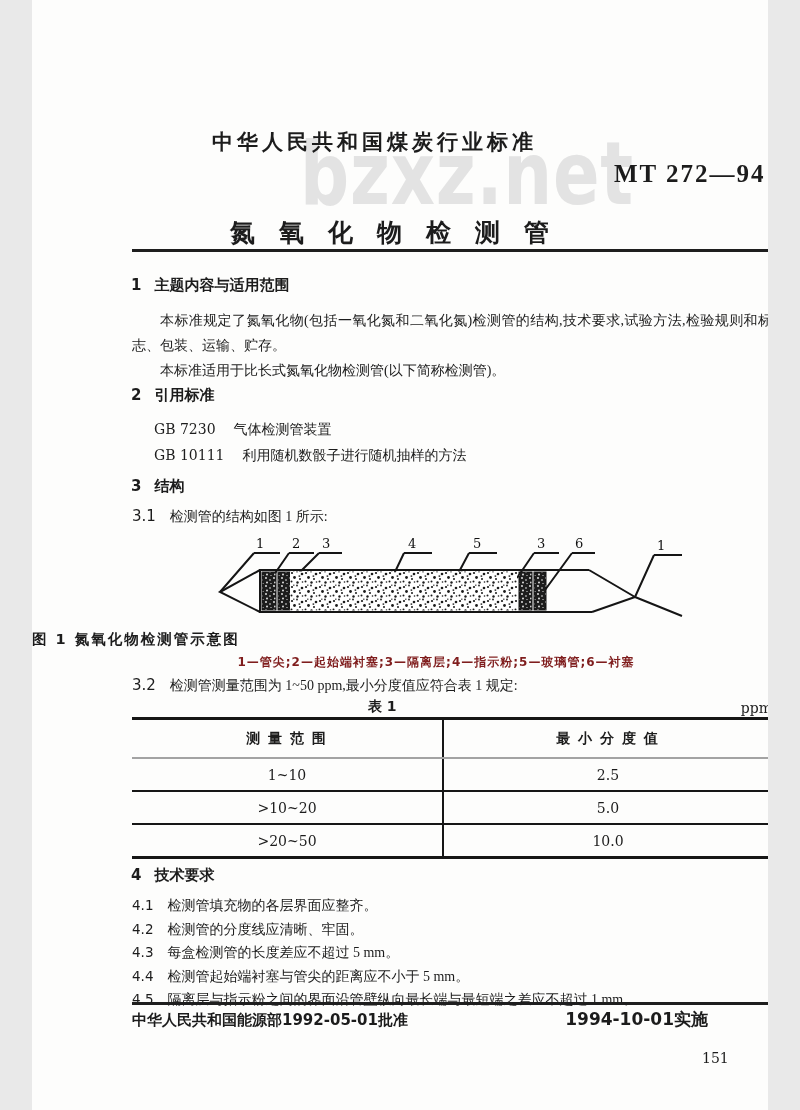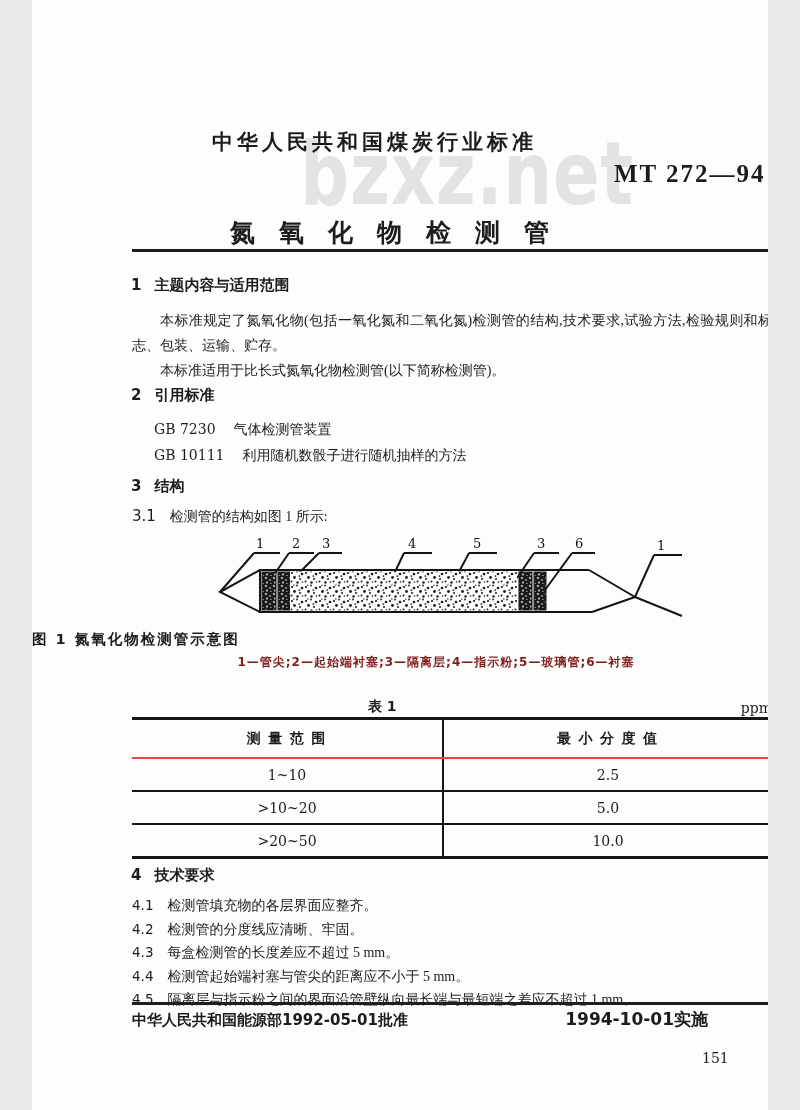--- a/index.html
+++ b/index.html
@@ -24,22 +24,22 @@
   .ref-line .code{font-family:"DejaVu Serif",serif;margin-right:18px;text-align:center;}
   .clause{left:100px;font-size:14px;white-space:nowrap;}
   .clause .cno{font-family:"DejaVu Sans",sans-serif;font-size:15px;margin-right:14px;}
   .fig-caption{left:0;width:800px;text-align:left;font-family:"DejaVu Sans",sans-serif;
                font-weight:bold;font-size:14.5px;letter-spacing:2px;}
   .fig-parts{left:4px;width:800px;text-align:center;font-family:"DejaVu Sans",sans-serif;
              font-weight:bold;font-size:12px;letter-spacing:1px;color:#7f1d1d;}
   .tbl-label{left:336px;top:698px;font-family:"DejaVu Sans",sans-serif;font-weight:bold;font-size:14px;}
   .tbl-unit{left:640px;top:700px;width:100px;text-align:right;font-family:"DejaVu Serif",serif;font-size:14px;}
   table.t1{border-collapse:collapse;width:640px;border-top:3px solid #161616;border-bottom:3px solid #161616;}
-  table.t1 th{height:37px;font-family:Liberation Serif, serif;font-weight:bold;font-size:14px;
-              letter-spacing:2px;border-bottom:2px solid #ef4444;}
+  table.t1 th{height:37px;font-family:Liberation Sans, sans-serif;font-weight:bold;font-size:14px;
+              letter-spacing:2px;border-bottom:2px solid #a3a3a3;}
   table.t1 td{height:31px;font-family:"DejaVu Serif",serif;font-size:14px;text-align:center;}
   table.t1 tr+tr td{border-top:2px solid #161616;}
   table.t1 th:first-child,table.t1 td:first-child{width:310px;border-right:2px solid #161616;}
   table.t1 th,table.t1 td{text-align:center;padding:0;}
   .req-item{font-size:14px;line-height:22.5px;white-space:nowrap;}
   .req-item .cno{font-family:"DejaVu Sans",sans-serif;font-size:13.5px;margin-right:14px;}
   .approval{left:100px;top:1011px;font-family:"DejaVu Sans",sans-serif;font-weight:bold;font-size:15px;}
   .implementation{right:60px;top:1008px;font-family:"DejaVu Sans",sans-serif;font-weight:bold;font-size:17px;}
   .page-number{left:670px;top:1050px;font-family:"DejaVu Serif",serif;font-size:14px;}
   svg text{font-family:"DejaVu Serif",serif;font-size:13px;fill:#111;}
@@ -136,20 +136,23 @@
     <text x="216" y="20">4</text>
     <text x="281" y="20">5</text>
     <text x="345" y="20">3</text>
     <text x="383" y="20">6</text>
     <text x="465" y="22">1</text>
   </svg>
 
   <div class="abs fig-caption" style="top:630px">图 1  氮氧化物检测管示意图</div>
   <div class="abs fig-parts" style="top:654px">1—管尖;2—起始端衬塞;3—隔离层;4—指示粉;5—玻璃管;6—衬塞</div>
 
+  <div class="abs clause" style="top:676px">
+    <span class="cno">3.2</span><span>检测管测量范围为 1~50 ppm,最小分度值应符合表 1 规定:</span>
+  </div>
 
   <div class="abs tbl-label">表 1</div>
   <div class="abs tbl-unit">ppm</div>
   <table class="t1 abs" style="left:100px;top:717px">
     <tbody>
         <tr>
       <th>测 量 范 围</th>
       <th>最 小 分 度 值</th>
     </tr>
     <tr>

